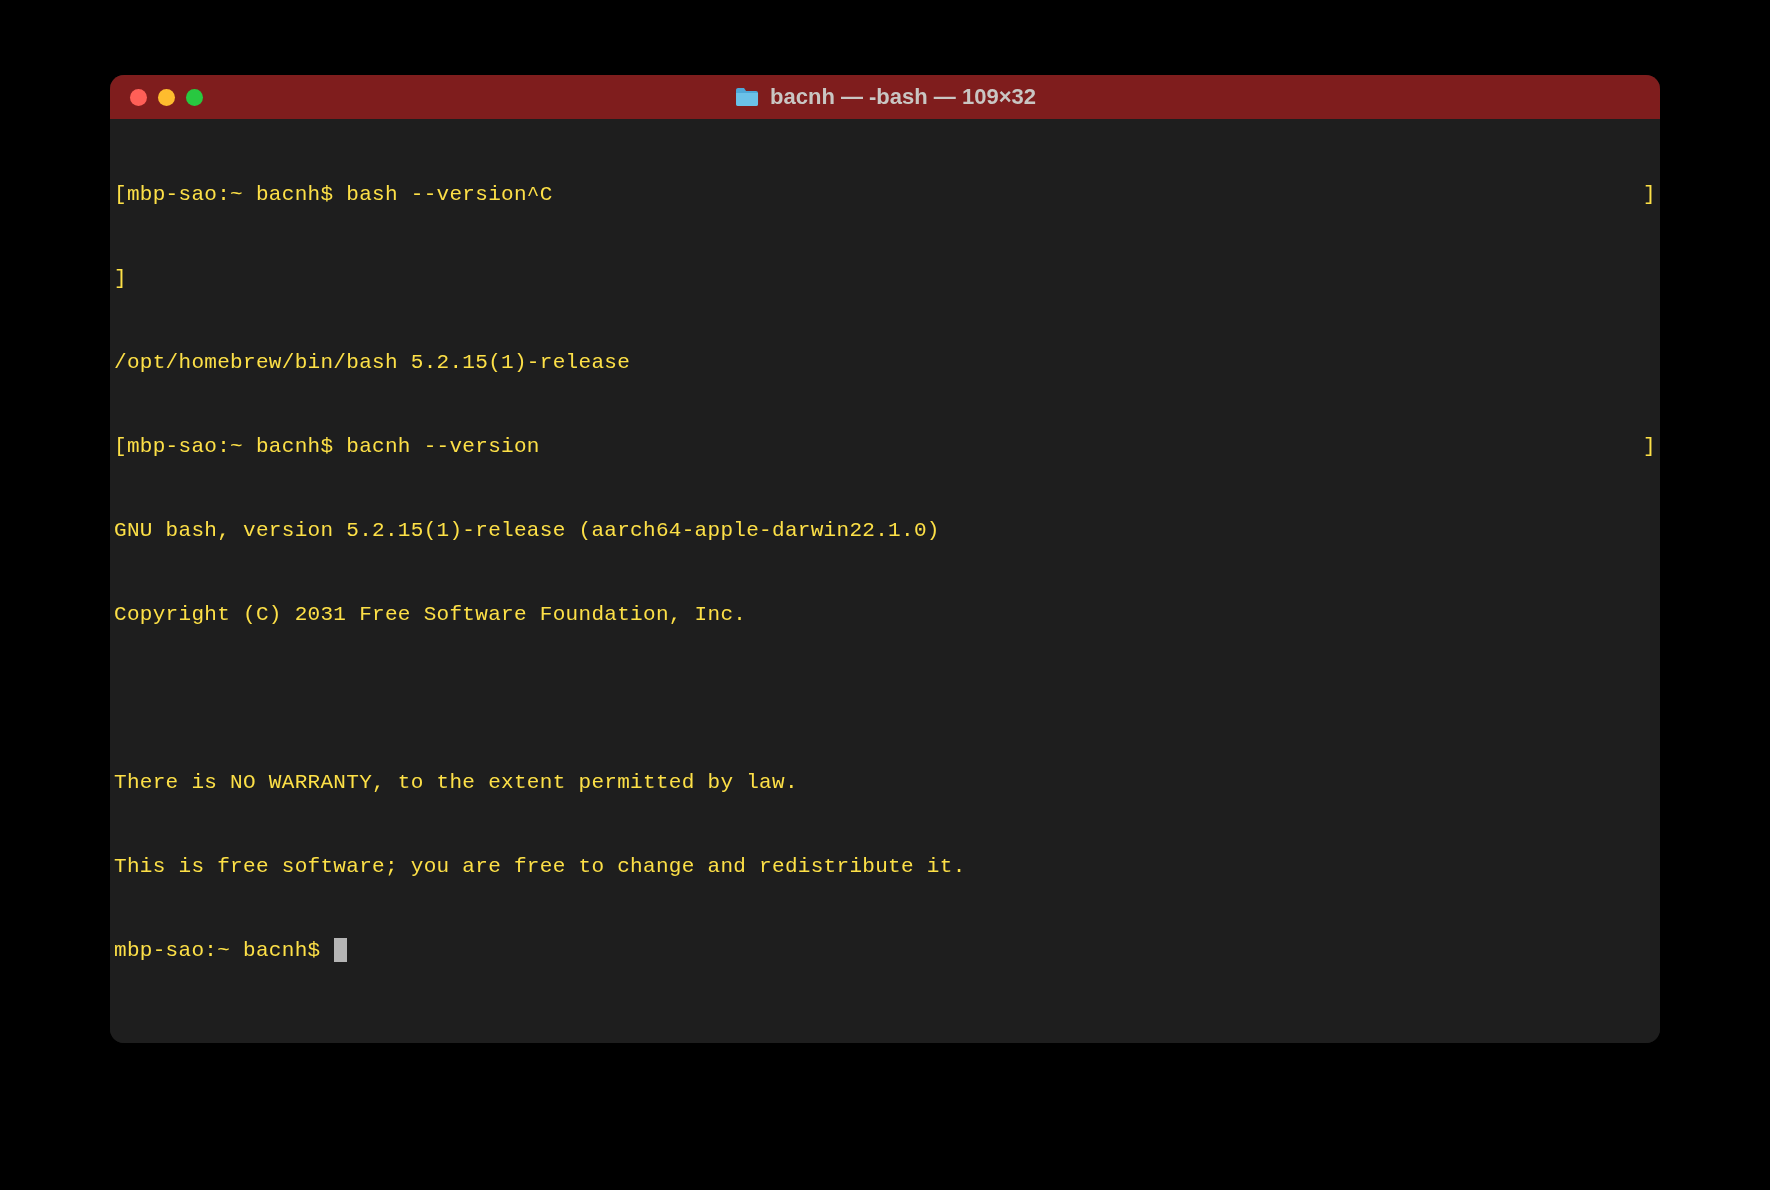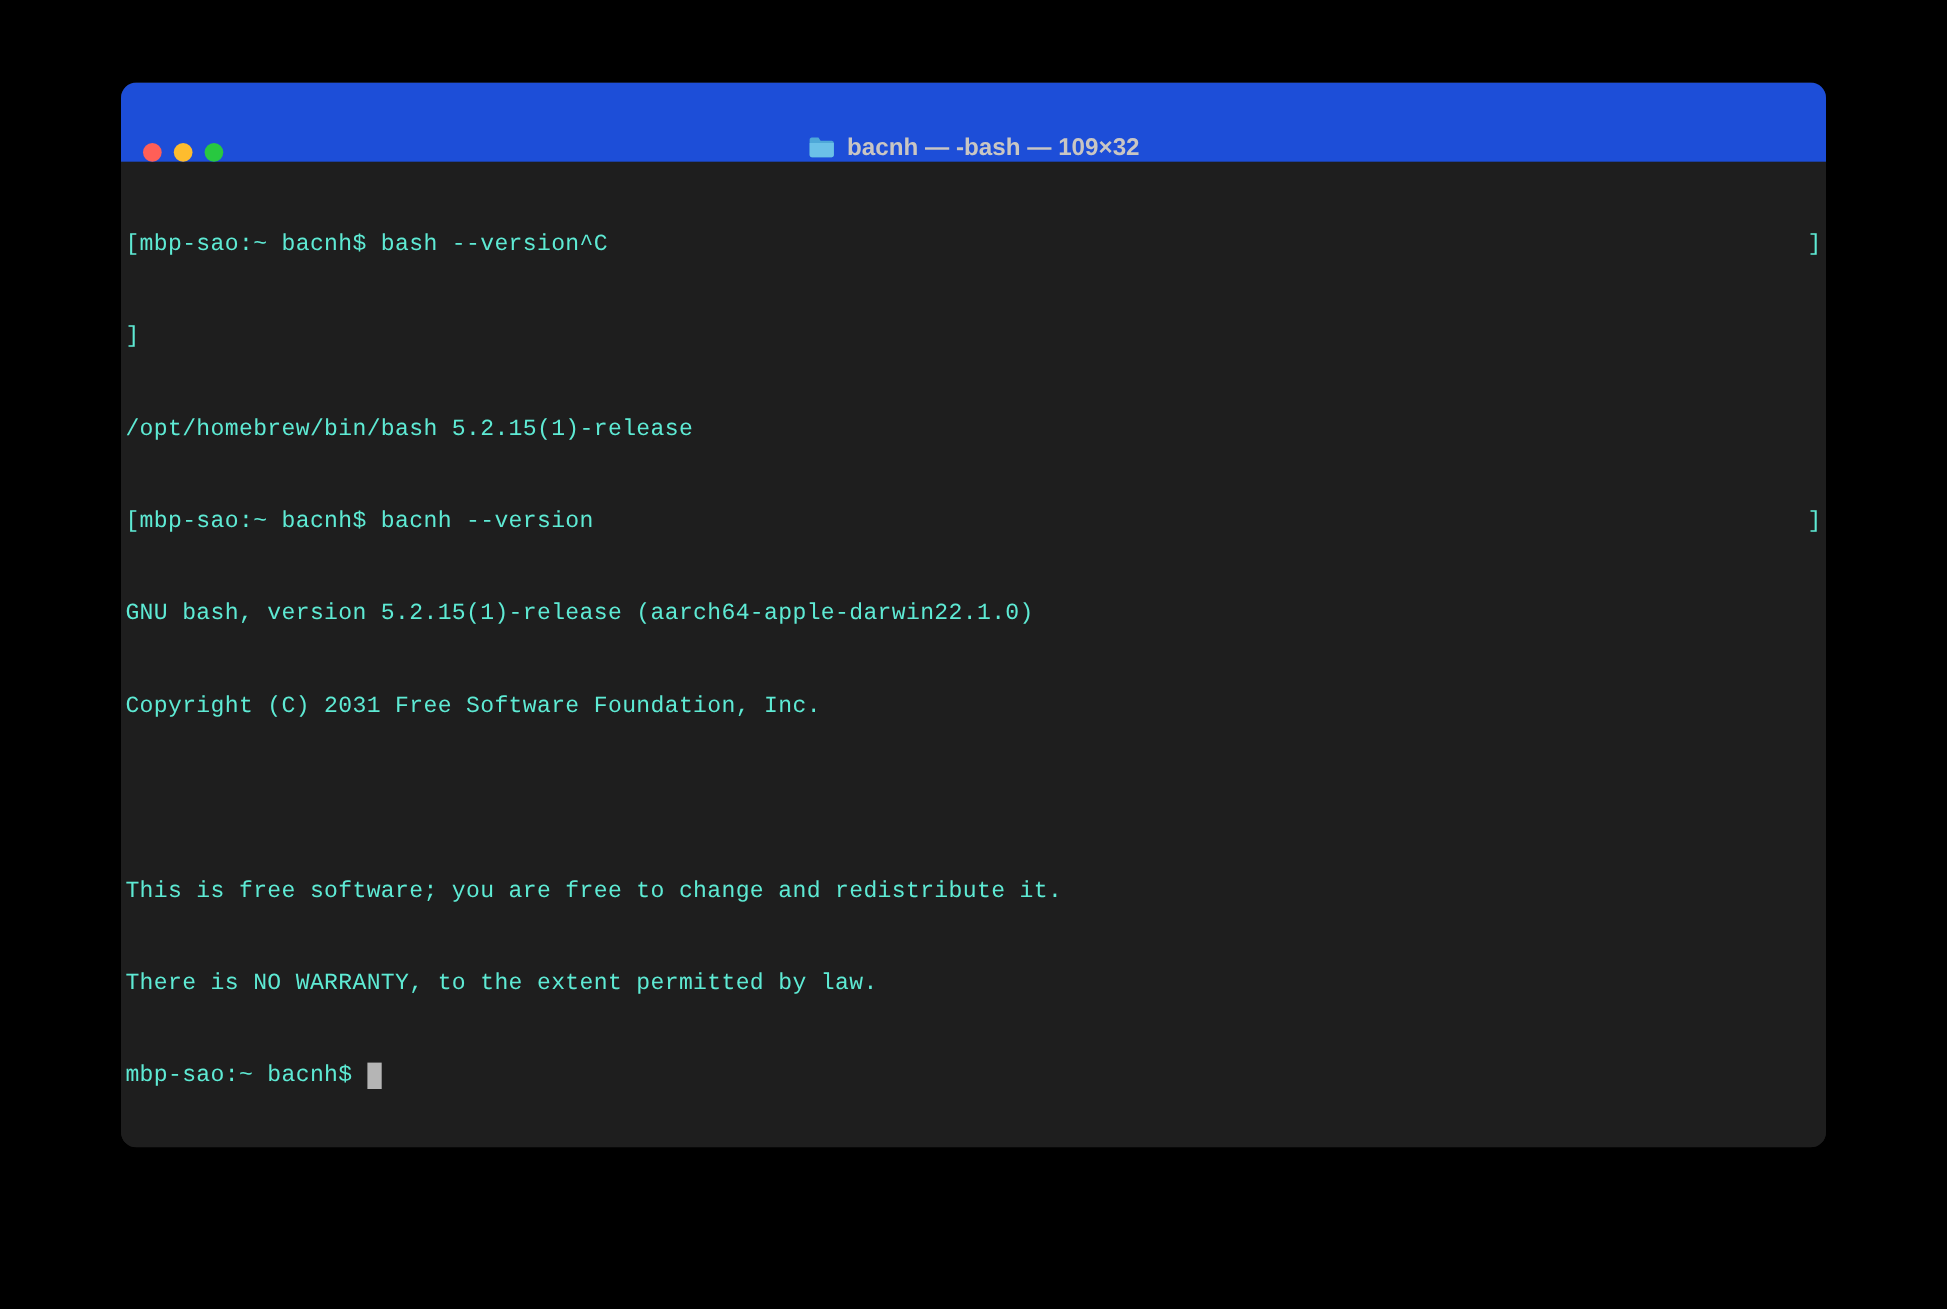--- a/index.html
+++ b/index.html
@@ -20,24 +20,24 @@
       width: 1550px;
       height: 968px;
       background: #1e1e1e;
       border-radius: 14px;
       overflow: hidden;
       box-shadow: 0 30px 80px rgba(0,0,0,0.8);
       display: flex;
       flex-direction: column;
     }
     .title-bar {
-      height: 72px;
-      background: #1d4ed8;
+      height: 44px;
+      background: #7f1d1d;
       display: flex;
-      align-items: flex-end;
+      align-items: center;
       padding: 0 20px;
       position: relative;
       flex-shrink: 0;
     }
     .traffic-lights {
       display: flex;
       gap: 11px;
       align-items: center;
     }
     .traffic-light {
@@ -71,21 +71,21 @@
       width: 26px;
       height: 22px;
     }
     .terminal-body {
       flex: 1;
       background: #1e1e1e;
       padding: 6px 4px 6px 4px;
       font-family: "SF Mono", Menlo, Monaco, "Courier New", monospace;
       font-size: 21px;
       line-height: 28px;
-      color: #5eead4;
+      color: #fde047;
       white-space: pre;
       overflow: hidden;
       letter-spacing: 0.3px;
     }
     .term-line {
       white-space: pre;
     }
     .cursor {
       display: inline-block;
       width: 13px;
@@ -132,17 +132,17 @@
       <span>]</span>
     </div>
     <div class="term-line"><span>/opt/homebrew/bin/bash 5.2.15(1)-release</span></div>
     <div class="prompt-row">
       <span class="prompt-left">[mbp-sao:~ bacnh$ bacnh --version</span>
       <span>]</span>
     </div>
     <div class="term-line"><span>GNU bash, version 5.2.15(1)-release (aarch64-apple-darwin22.1.0)</span></div>
     <div class="term-line"><span>Copyright (C) 2031 Free Software Foundation, Inc.</span></div>
     <div class="term-line"><span> </span></div>
+    <div class="term-line"><span>There is NO WARRANTY, to the extent permitted by law.</span></div>
     <div class="term-line"><span>This is free software; you are free to change and redistribute it.</span></div>
-    <div class="term-line"><span>There is NO WARRANTY, to the extent permitted by law.</span></div>
     <div class="term-line"><span>mbp-sao:~ bacnh$ </span><span class="cursor"></span></div>
   </div>
 </div>
 
 </body></html>

